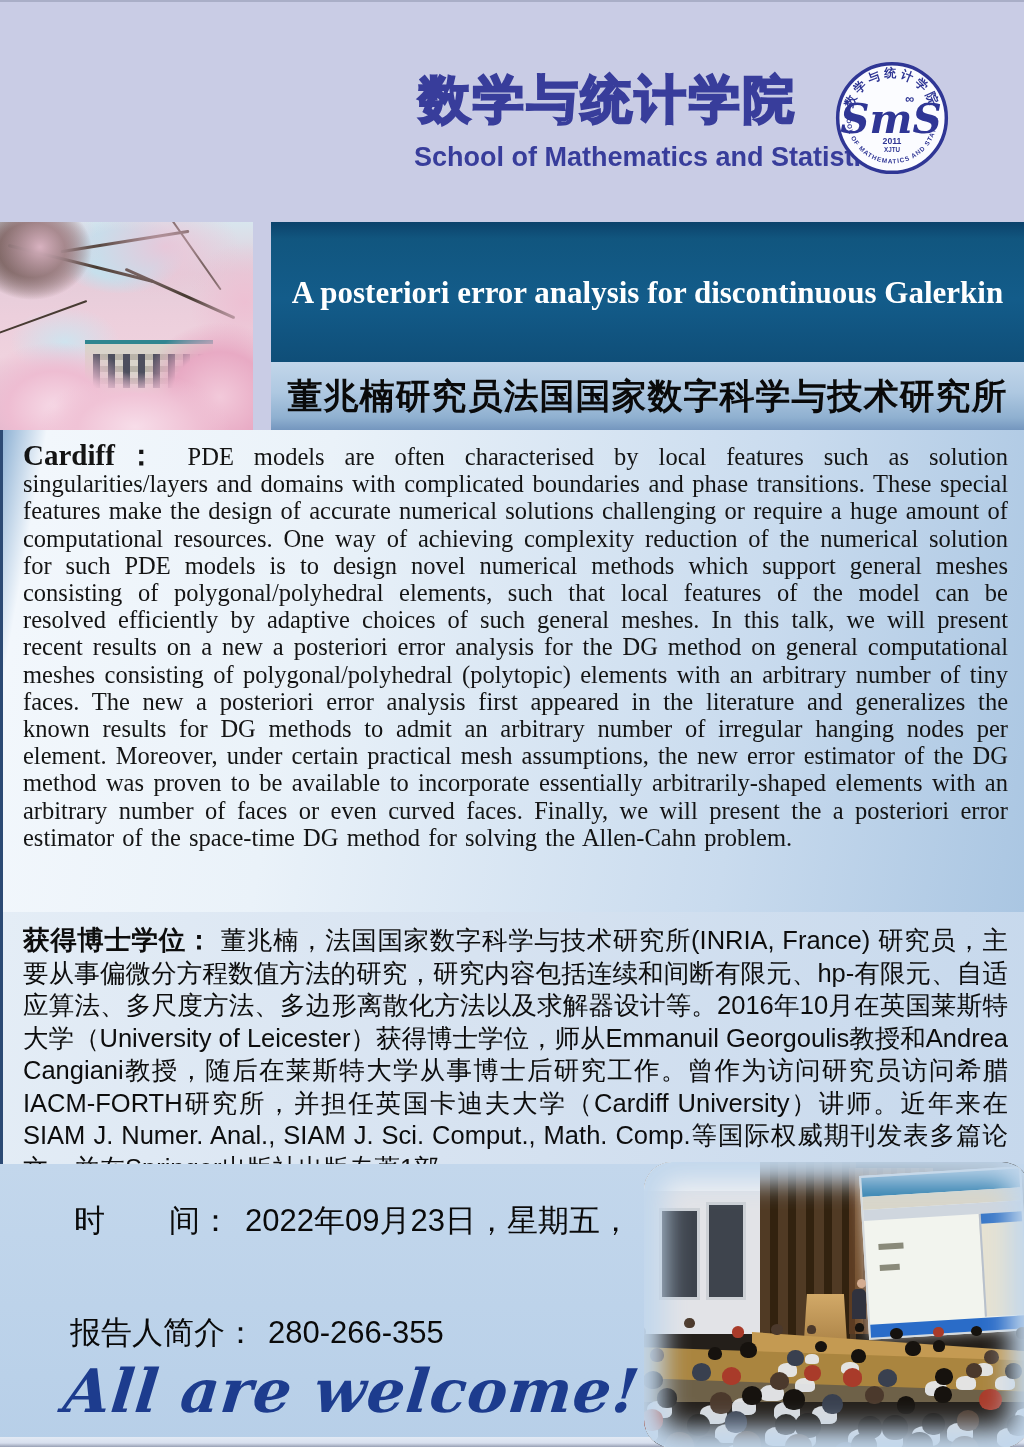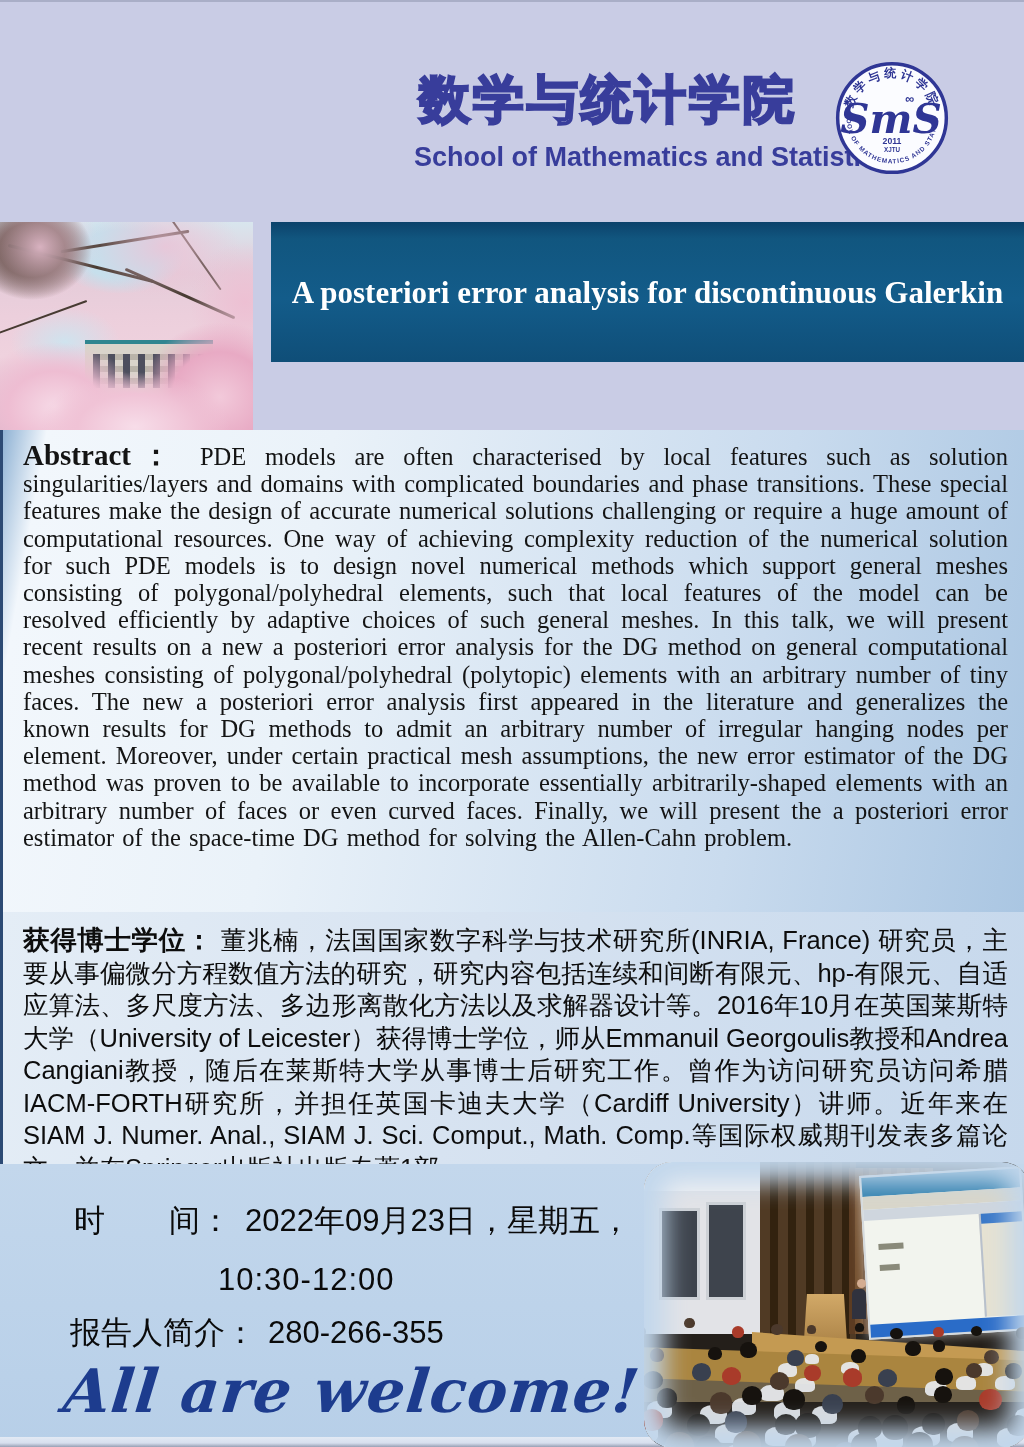--- a/index.html
+++ b/index.html
@@ -171,40 +171,42 @@
       <div class="blob bl-p4"></div>
       <div class="blob bl-p6"></div>
       <div class="blob bl-p1"></div>
       <div class="blob bl-p2"></div>
       <div class="blob bl-p5"></div>
     </div>
     <div class="banner-right">
       <div class="title-banner">
         <div>A posteriori error analysis for discontinuous Galerkin</div>
       </div>
+      <div class="sub-banner">
+        <span>董兆楠研究员法国国家数字科学与技术研究所</span>
+      </div>
     </div>
   </div>
 
   <div class="abstract-section">
-    <span class="abstract-label">Abstract：</span>
+    <span class="abstract-label">Cardiff：</span>
     <span>PDE models are often characterised by local features such as solution singularities/layers and domains with complicated boundaries and phase transitions. These special features make the design of accurate numerical solutions challenging or require a huge amount of computational resources. One way of achieving complexity reduction of the numerical solution for such PDE models is to design novel numerical methods which support general meshes consisting of polygonal/polyhedral elements, such that local features of the model can be resolved efficiently by adaptive choices of such general meshes. In this talk, we will present recent results on a new a posteriori error analysis for the DG method on general computational meshes consisting of polygonal/polyhedral (polytopic) elements with an arbitrary number of tiny faces. The new a posteriori error analysis first appeared in the literature and generalizes the known results for DG methods to admit an arbitrary number of irregular hanging nodes per element. Moreover, under certain practical mesh assumptions, the new error estimator of the DG method was proven to be available to incorporate essentially arbitrarily-shaped elements with an arbitrary number of faces or even curved faces. Finally, we will present the a posteriori error estimator of the space-time DG method for solving the Allen-Cahn problem.</span>
   </div>
 
   <div class="bio-section">
     <span class="bio-label">获得博士学位：</span>
     <span>董兆楠，法国国家数字科学与技术研究所(INRIA, France) 研究员，主要从事偏微分方程数值方法的研究，研究内容包括连续和间断有限元、hp-有限元、自适应算法、多尺度方法、多边形离散化方法以及求解器设计等。2016年10月在英国莱斯特大学（University of Leicester）获得博士学位，师从Emmanuil Georgoulis教授和Andrea Cangiani教授，随后在莱斯特大学从事博士后研究工作。曾作为访问研究员访问希腊IACM-FORTH研究所，并担任英国卡迪夫大学（Cardiff University）讲师。近年来在SIAM J. Numer. Anal., SIAM J. Sci. Comput., Math. Comp.等国际权威期刊发表多篇论文，并在Springer出版社出版专著1部。</span>
   </div>
 
   <div class="bottom-section">
     <div class="bottom-strip"></div>
 
     <div class="sched-line sl1">
       <span>时</span><span class="gap"></span><span>间：</span><span class="gap2"></span><span>2022年09月23日，星期五，</span>
     </div>
-    <div class="sched-line sl2">10:30-12:00</div>
     <div class="sched-line sl3">
       <span>报告人简介：</span><span class="gap2"></span><span>280-266-355</span>
     </div>
     <div class="welcome">All are welcome!</div>
 
     <div class="hall">
       <div class="h-wall"></div>
       <div class="h-ceil"></div>
       <div class="h-window h-w1"></div>
       <div class="h-window h-w2"></div>

